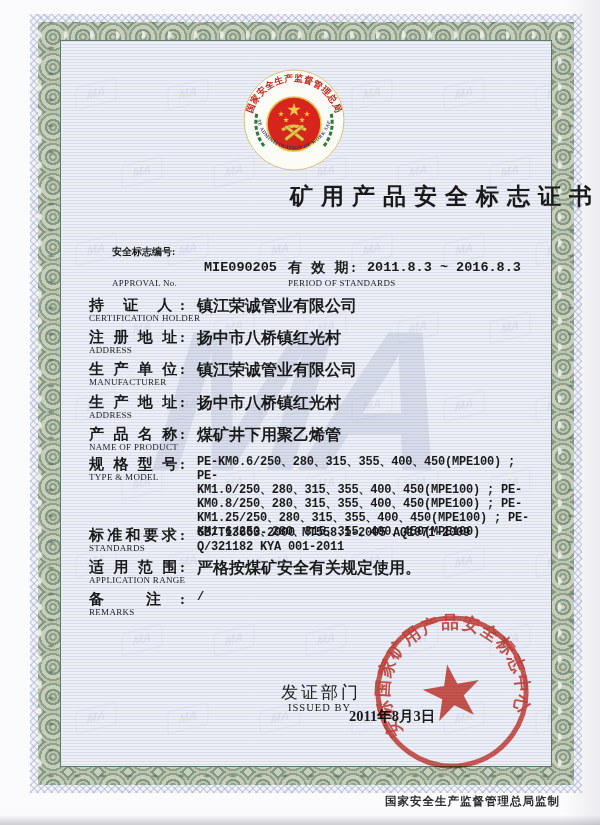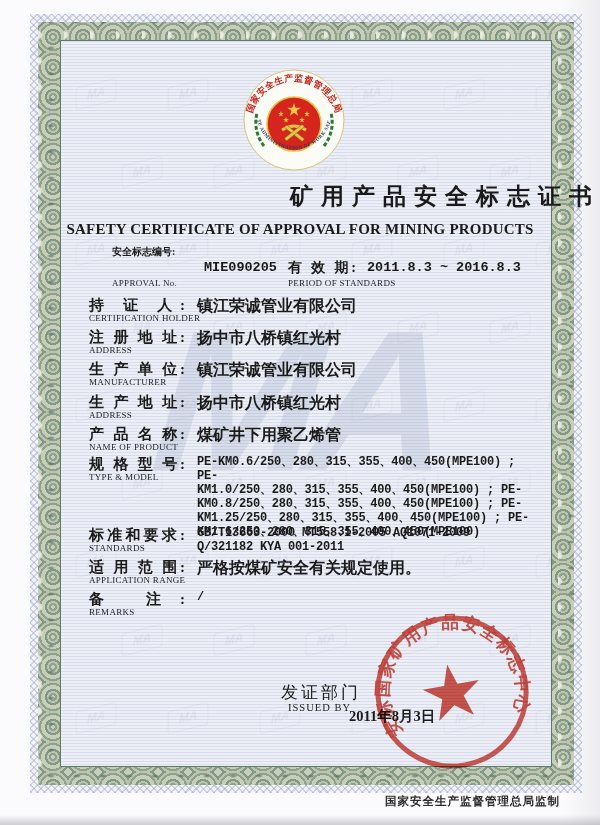--- a/index.html
+++ b/index.html
@@ -145,21 +145,20 @@
         <path d="M 40 62 Q 52 54 64 62" stroke="#e8c24a" stroke-width="3" fill="none"></path>
         <rect x="41" y="63.2" width="23" height="3.4" rx="1" fill="#e8c24a" stroke="#6f6018" stroke-width="0.5" transform="rotate(38 52 65)"></rect>
         <rect x="41" y="63.2" width="23" height="3.4" rx="1" fill="#e8c24a" stroke="#6f6018" stroke-width="0.5" transform="rotate(-38 52 65)"></rect>
       </g>
       <text font-size="5" font-weight="bold" fill="#27346e" letter-spacing="0.4">
         <textPath href="#arcB" startOffset="50%" text-anchor="middle">STATE ADMINISTRATION OF WORK SAFETY</textPath>
       </text>
     </svg>
 
     <div class="title">矿用产品安全标志证书</div>
-    <div class="subtitle">SAFETY CERTIFICATE OF APPROVAL FOR MINING PRODUCTS</div>
 
     <div class="approw">
       <div class="lbl" style="position:absolute;left:112px;top:245px;font-size:10px;">安全标志编号:</div>
       <div class="mono" style="position:absolute;left:204px;top:260px;">MIE090205</div>
       <div class="sub" style="position:absolute;left:112px;top:278px;">APPROVAL No.</div>
       <div class="lbl just" style="position:absolute;left:288px;top:259px;width:68px;font-size:14px;">有 效 期:</div>
       <div class="mono" style="position:absolute;left:367px;top:260px;">2011.8.3 ~ 2016.8.3</div>
       <div class="sub" style="position:absolute;left:288px;top:278px;">PERIOD OF STANDARDS</div>
     </div>
 

